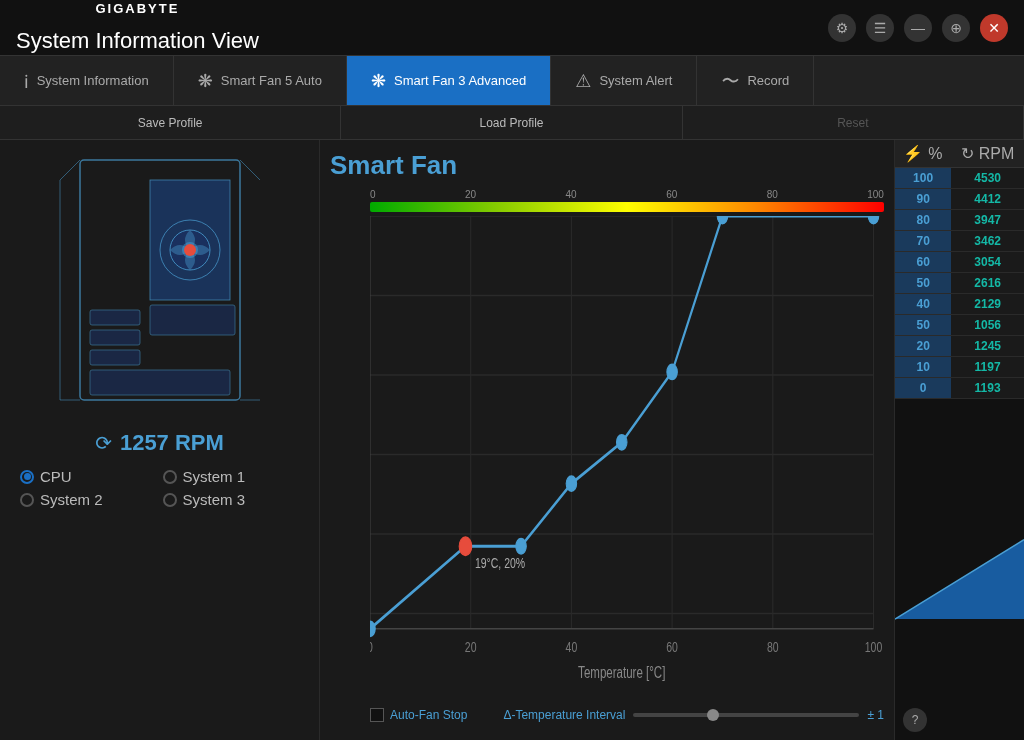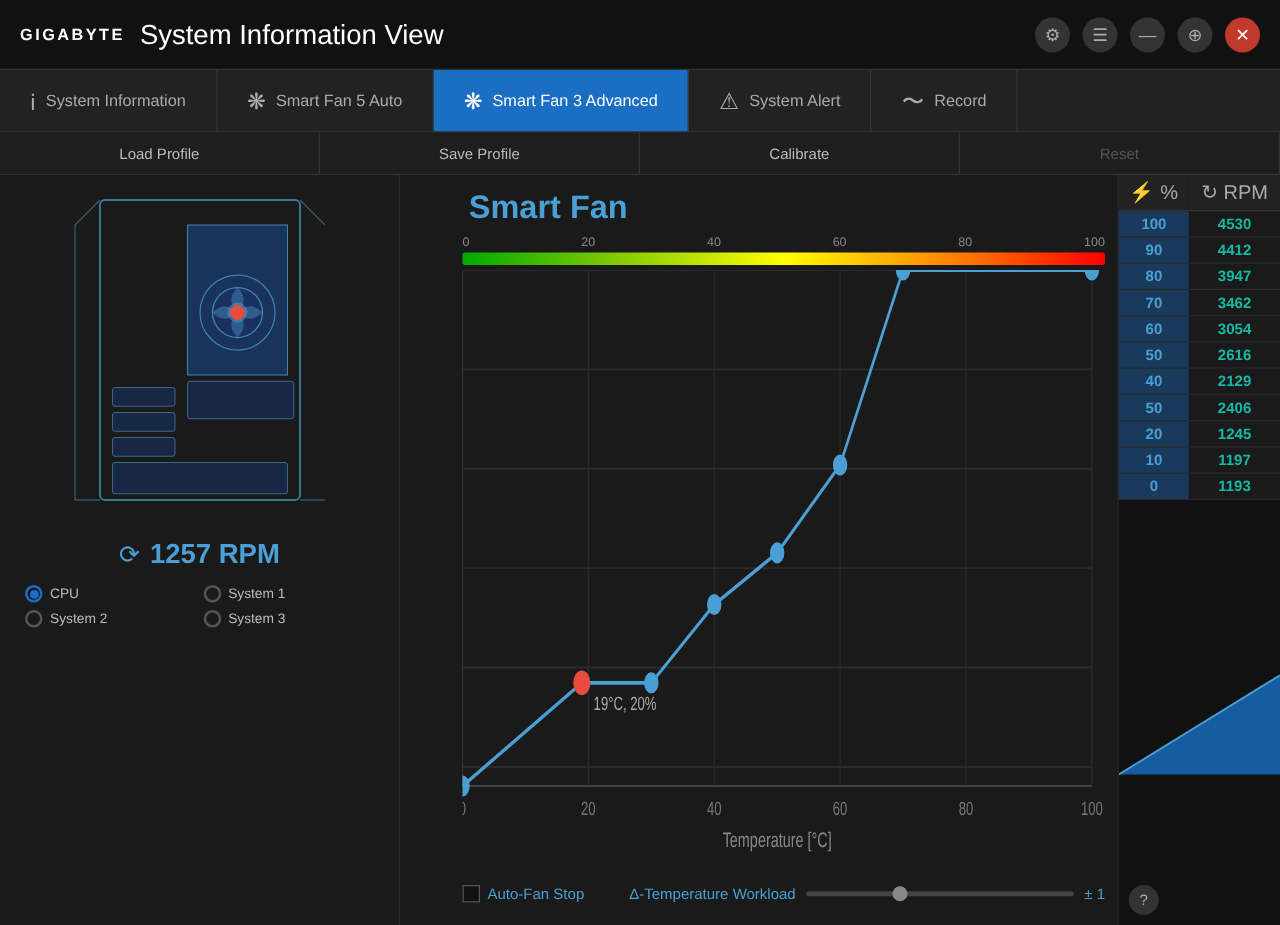--- a/index.html
+++ b/index.html
@@ -137,21 +137,21 @@
       width: 100%;
       padding: 0 10px;
       display: grid;
       grid-template-columns: 1fr 1fr;
       gap: 6px;
     }
     .fan-option {
       display: flex;
       align-items: center;
       gap: 6px;
-      font-size: 11px;
+      font-size: 15px;
       color: #bbb;
       cursor: pointer;
     }
     .radio-outer {
       width: 14px;
       height: 14px;
       border-radius: 50%;
       border: 2px solid #555;
       display: flex;
       align-items: center;
@@ -176,21 +176,20 @@
     .chart-header {
       display: flex;
       align-items: baseline;
       gap: 20px;
       margin-bottom: 8px;
     }
     .chart-title-fan {
       color: #4a9fd4;
       font-size: 26px;
       font-weight: bold;
-      margin-left: 45px;
     }
     .chart-title-mode {
       color: #888;
       font-size: 22px;
     }
 
     
     .color-bar-container {
       display: flex;
       align-items: center;
@@ -370,21 +369,21 @@
     }
     .tooltip-text {
       font-size: 10px;
       fill: #aaa;
     }
   </style>
 </head>
 <body>
 
 <div id="titlebar">
-  <div id="app-logo" style="display:flex;align-items:center;gap:12px;">
+  <div id="app-logo" style="display:flex;align-items:center;gap:12px;flex-direction:column;">
     <span style="font-weight:900;font-size:13px;letter-spacing:2px;color:white;">GIGABYTE</span>
     <span style="font-size:22px;font-weight:300;color:white;">System Information View</span>
   </div>
   <div class="titlebar-icons">
     <div class="titlebar-icon">⚙</div>
     <div class="titlebar-icon">☰</div>
     <div class="titlebar-icon">—</div>
     <div class="titlebar-icon">⊕</div>
     <div class="titlebar-icon close">✕</div>
   </div>
@@ -407,23 +406,22 @@
     <span class="nav-tab-icon">⚠</span>
     <span>System Alert</span>
   </div>
   <div class="nav-tab">
     <span class="nav-tab-icon">〜</span>
     <span>Record</span>
   </div>
 </div>
 
 <div id="sub-toolbar">
+  <div class="sub-btn">Save Profile</div>
   <div class="sub-btn">Load Profile</div>
-  <div class="sub-btn">Save Profile</div>
-  <div class="sub-btn">Calibrate</div>
   <div class="sub-btn disabled">Reset</div>
 </div>
 
 <div id="main">
 
   <div id="left-panel">
 
     <div class="pc-case">
       <svg viewBox="0 0 220 270">
 
@@ -558,21 +556,21 @@
         <text class="tooltip-text" x="100" y="230">19°C, 20%</text>
       </svg>
     </div>
 
     <div class="chart-bottom">
       <div class="auto-fan-stop">
         <div class="checkbox"></div>
         <span>Auto-Fan Stop</span>
       </div>
       <div class="delta-temp">
-        <span>Δ-Temperature Workload</span>
+        <span>Δ-Temperature Interval</span>
         <div class="slider-track">
           <div class="slider-thumb"></div>
         </div>
         <span>± 1</span>
       </div>
     </div>
   </div>
 
   <div id="right-panel">
     <table class="rpm-table">
@@ -606,21 +604,21 @@
           <tr>
             <td class="pct-cell">50</td>
             <td>2616</td>
           </tr>
           <tr>
             <td class="pct-cell">40</td>
             <td>2129</td>
           </tr>
           <tr>
             <td class="pct-cell">50</td>
-            <td>2406</td>
+            <td>1056</td>
           </tr>
           <tr>
             <td class="pct-cell">20</td>
             <td>1245</td>
           </tr>
           <tr>
             <td class="pct-cell">10</td>
             <td>1197</td>
           </tr>
           <tr>

